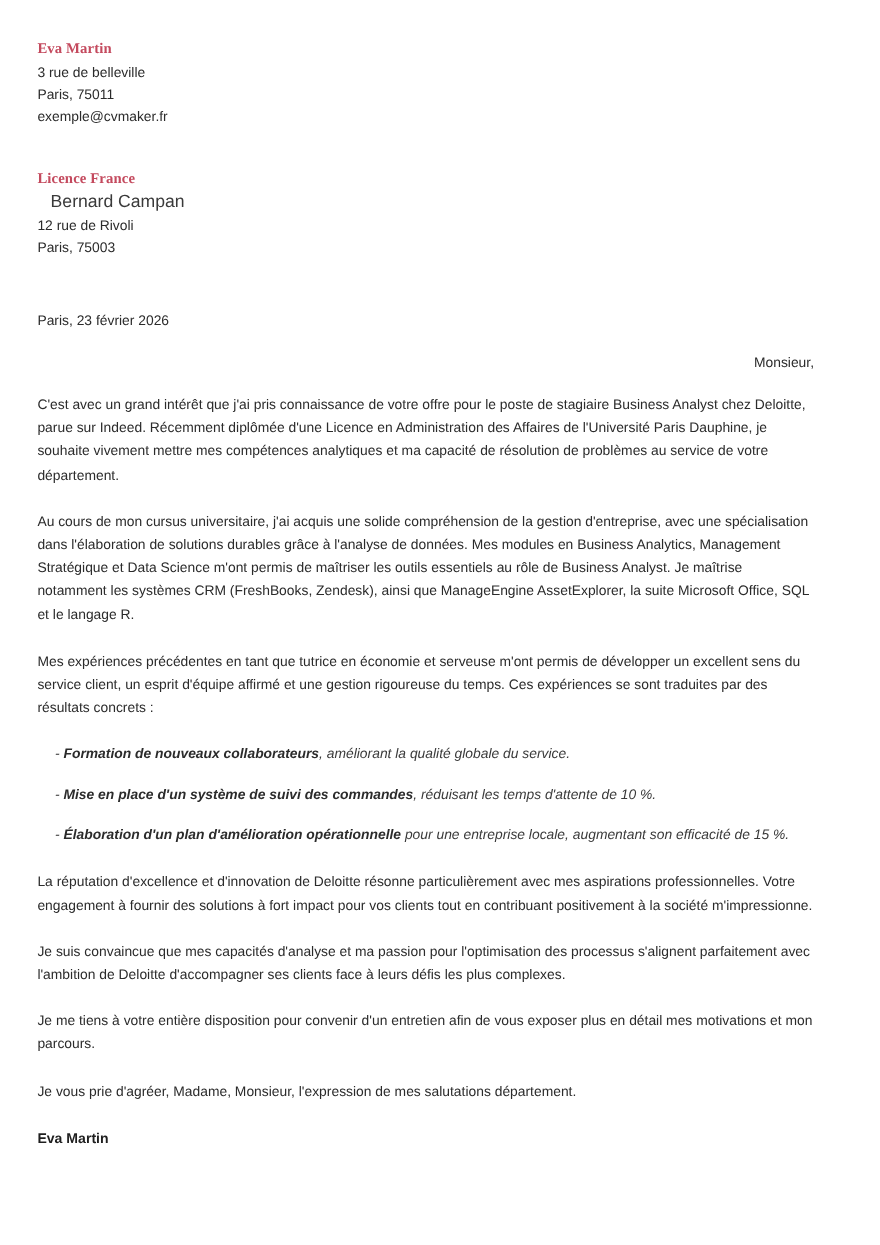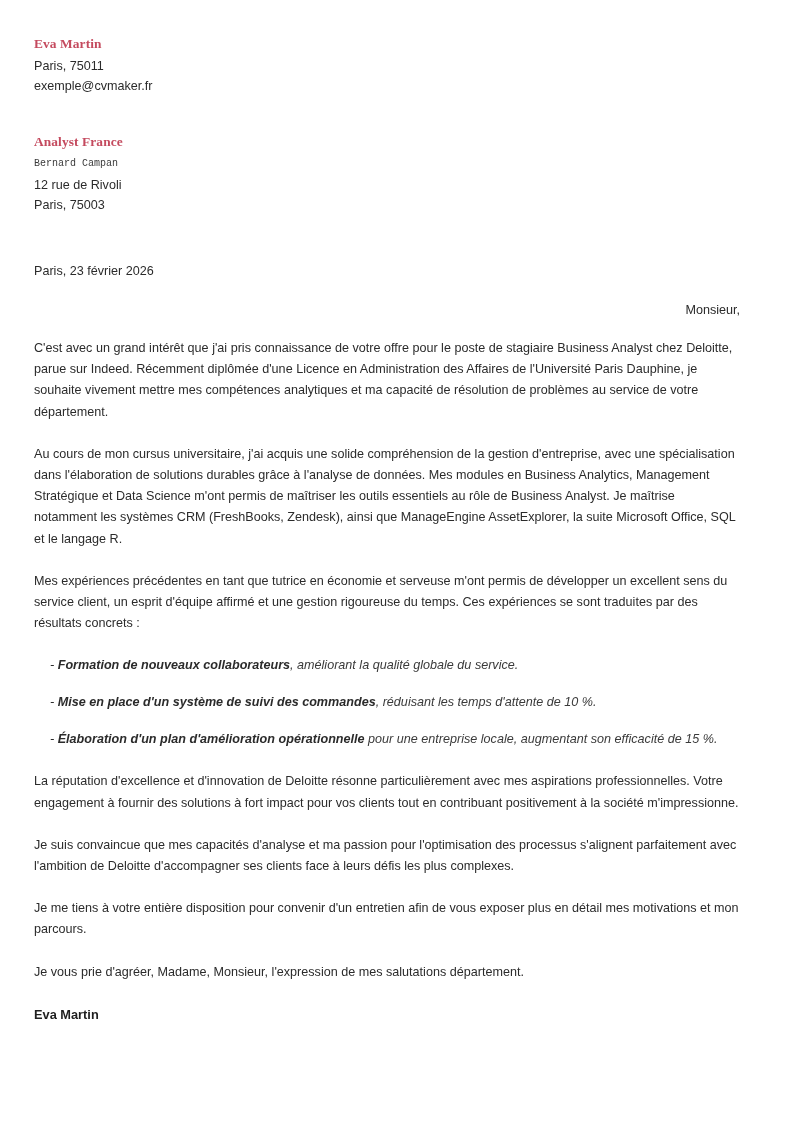--- a/index.html
+++ b/index.html
@@ -30,26 +30,26 @@
   .name-heading {
     font-family: "Liberation Serif", serif;
     font-weight: bold;
     font-size: 13.4px;
     line-height: 20px;
     color: #c44a5e;
     letter-spacing: 0.1px;
     margin: 0 0 2px 0;
   }
   .contact-name {
-    font-family: Liberation Mono, monospace;
+    font-family: Liberation Sans, sans-serif;
     font-weight: normal;
-    font-size: 10px;
+    font-size: 16px;
     line-height: 20px;
     color: #3a3a3a;
-    margin: 0 0 1px 0;
+    margin: 0 0 1px 12px;
   }
   .addr-line {
     font-family: "Liberation Sans", sans-serif;
     font-size: 12.6px;
     line-height: 20px;
     color: #2b2b2b;
     margin: 0;
   }
 
   .gap-sender-recipient { height: 36px; }
@@ -114,28 +114,29 @@
   }
   .gap-before-signature { height: 21px; }
 </style>
 </head>
 <body>
 
 <div class="page">
 
   <div class="addr-block">
     <div class="name-heading">Eva Martin</div>
+    <div class="addr-line">3 rue de belleville</div>
     <div class="addr-line">Paris, 75011</div>
     <div class="addr-line">exemple@cvmaker.fr</div>
   </div>
 
   <div class="gap-sender-recipient"></div>
 
   <div class="addr-block">
-    <div class="name-heading">Analyst France</div>
+    <div class="name-heading">Licence France</div>
     <div class="contact-name">Bernard Campan</div>
     <div class="addr-line">12 rue de Rivoli</div>
     <div class="addr-line">Paris, 75003</div>
   </div>
 
   <div class="gap-recipient-date"></div>
 
   <div class="date-line">Paris, 23 février 2026</div>
 
   <div class="gap-date-salutation"></div>

